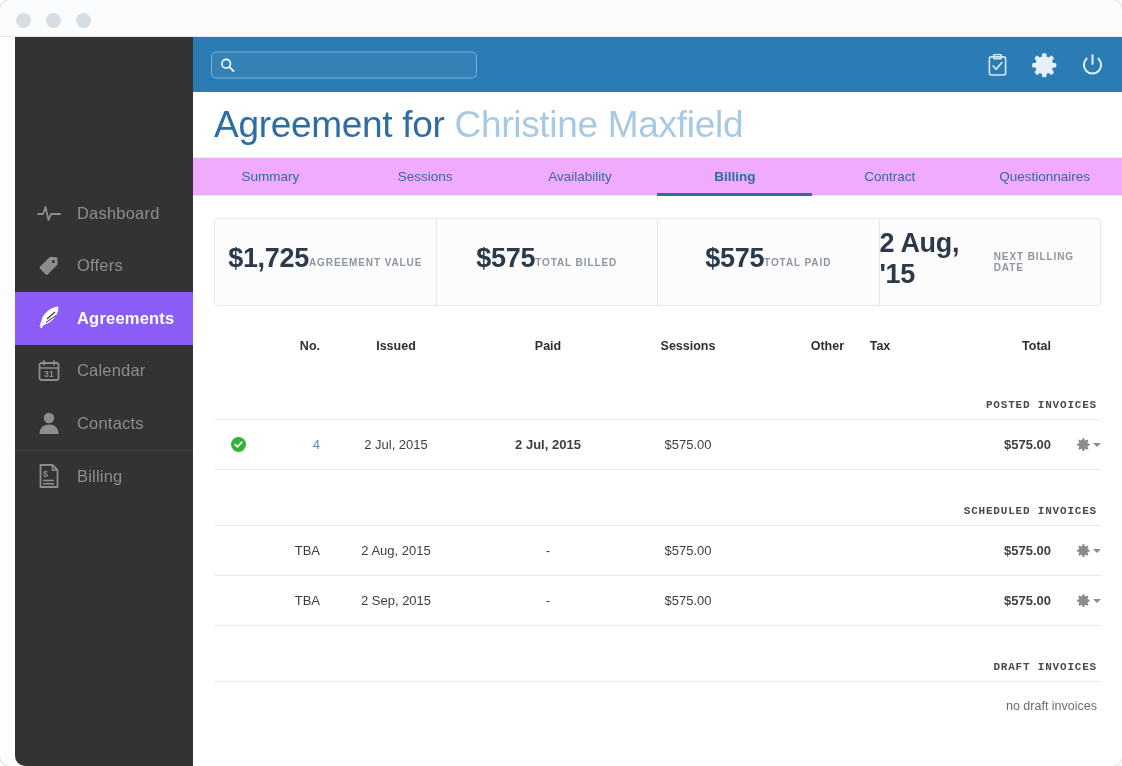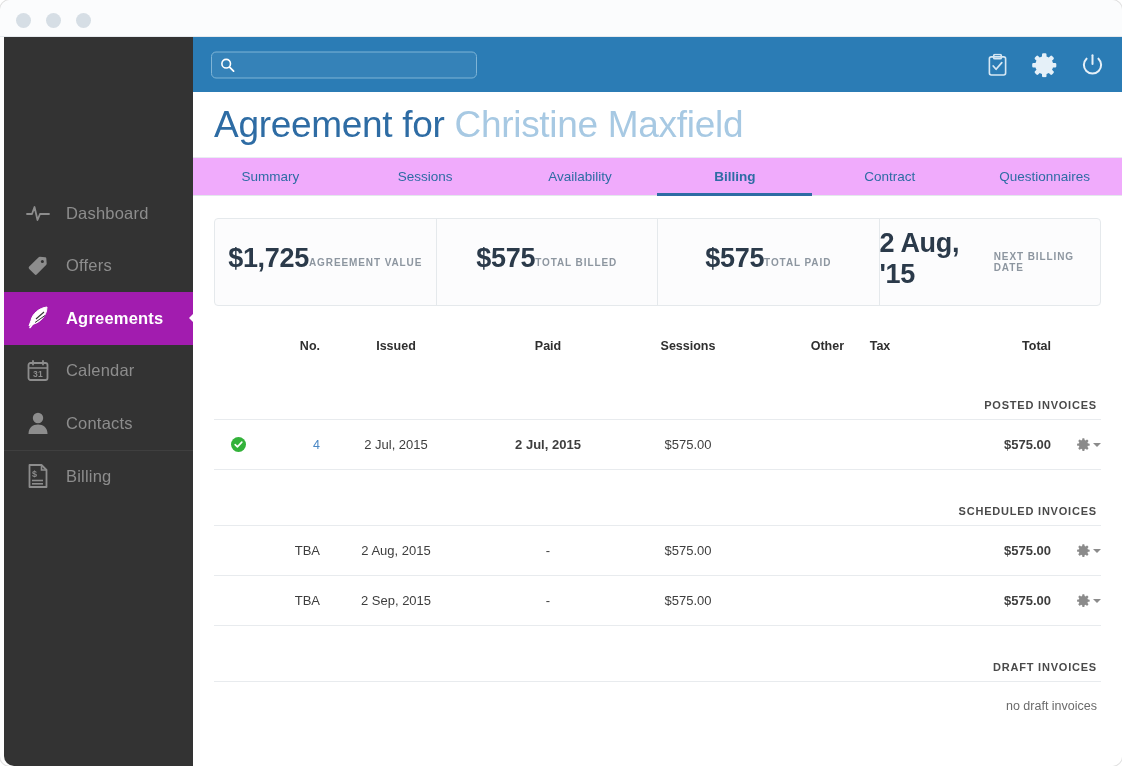--- a/index.html
+++ b/index.html
@@ -29,21 +29,21 @@
     position: absolute; top: 13px;
     width: 15px; height: 15px; border-radius: 50%;
     background: #d6dee5;
   }
   .tb-dot.d1 { left: 16px; }
   .tb-dot.d2 { left: 46px; }
   .tb-dot.d3 { left: 76px; }
 
   
   #sidebar {
-    position: absolute; left: 4px; top: 37px;
+    position: absolute; left: 15px; top: 37px;
     width: 193px; height: 729px;
     background: #333333;
     border-bottom-left-radius: 10px;
   }
   .nav-item {
     position: relative;
     height: 52.5px;
     display: flex; align-items: center;
     padding-left: 14px;
     color: #8d8d8d;
@@ -52,21 +52,21 @@
     letter-spacing: .2px;
   }
   .nav-item .ico {
     width: 40px; height: 30px;
     display: flex; align-items: center; justify-content: center;
     margin-right: 8px;
     flex: none;
   }
   .nav-item .ico svg { display: block; }
   .nav-item.active {
-    background: #a21caf;
+    background: #8b5cf6;
     color: #ffffff;
     font-weight: bold;
     text-align: right;
   }
   .nav-item.active .ico svg { fill: #ffffff; stroke: #ffffff; }
   .nav-item.sep-top { border-top: 1px solid #3f3f3f; }
   .nav-arrow {
     position: absolute; right: -1px; top: 50%;
     transform: translateY(-50%);
     width: 0; height: 0;
@@ -200,20 +200,21 @@
   .c-tax    { width: 72px;  flex: none; text-align: center; }
   .c-total  { flex: 1; text-align: right; padding-right: 4px; }
   .c-menu   { width: 46px; flex: none; display:flex; align-items:center; justify-content:flex-end; }
 
   #thead { height: 36px; font-size: 12.5px; font-weight: bold; color: #2f2f2f; }
   .section-label-row {
     height: 56px;
     display: flex; align-items: flex-end; justify-content: flex-end;
     padding-bottom: 8px; padding-right: 4px;
     border-bottom: 1px solid #e8ebee;
+    font-family: Liberation Mono, monospace;
   }
   .section-label {
     font-size: 11px; font-weight: bold; color: #4a4a4a;
     letter-spacing: 0.8px;
   }
   .inv-row {
     height: 50px;
     font-size: 13px;
     color: #3e3e3e;
     border-bottom: 1px solid #e8ebee;

